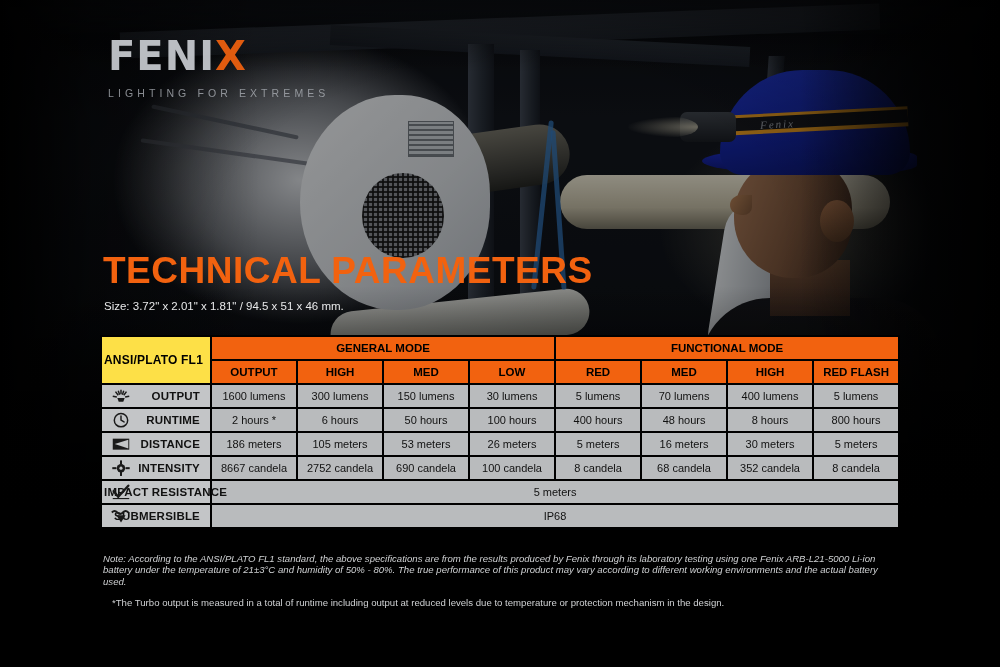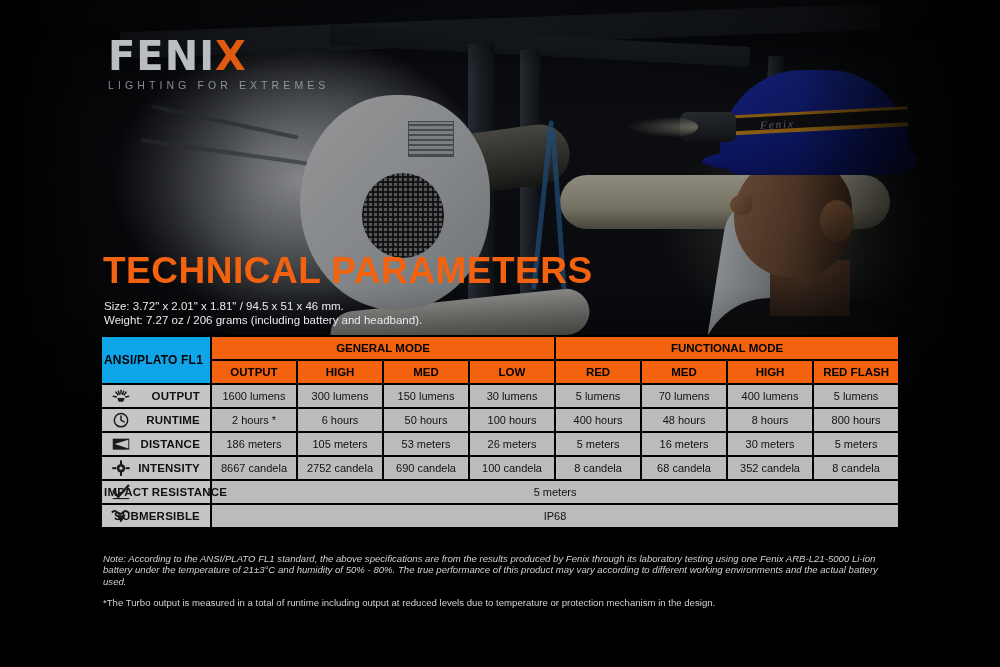--- a/index.html
+++ b/index.html
@@ -81,41 +81,41 @@
       linear-gradient(180deg,rgba(0,0,0,.55) 0%,rgba(0,0,0,0) 14%,rgba(0,0,0,0) 55%,rgba(0,0,0,.82) 88%,#000 100%),
       linear-gradient(90deg,#000 0%,rgba(0,0,0,.35) 9%,rgba(0,0,0,0) 26%,rgba(0,0,0,0) 80%,rgba(0,0,0,.75) 93%,#000 100%),
       radial-gradient(ellipse 70% 80% at 50% 45%,rgba(0,0,0,0) 40%,rgba(0,0,0,.62) 100%);}
   .photo .dark{position:absolute;inset:0;background:rgba(0,0,0,.34);}
 
   
   .logo{position:absolute;left:108px;top:36px;}
   .logo .word{font-size:40px;font-weight:bold;letter-spacing:1px;line-height:1;
     color:#c9ccd1;opacity:.92;font-family:"DejaVu Sans",sans-serif;}
   .logo .word .x{color:#f2620f;}
-  .logo .tag{margin-top:3px;font-size:10.5px;letter-spacing:4.1px;color:#a9adb3;opacity:.8;}
+  .logo .tag{margin-top:11px;font-size:10.5px;letter-spacing:4.1px;color:#a9adb3;opacity:.8;}
 
   
   .title{position:absolute;left:103px;top:252px;font-size:37px;font-weight:bold;color:#f2620f;
     letter-spacing:.5px;font-family:"Liberation Sans",sans-serif;line-height:1;}
   .subs{position:absolute;left:104px;top:300px;color:#e8e9ea;font-size:11.5px;line-height:13.5px;}
 
   
   .tbl{position:absolute;left:100px;top:335px;width:784px;border-collapse:separate;border-spacing:2px;
        background:#000;table-layout:fixed;}
   .tbl td{background:#b9bbbd;color:#111;font-size:11px;text-align:center;height:22px;
           padding:0 2px;white-space:nowrap;}
   .tbl td.h{background:#f2620f;color:#000;font-weight:bold;font-size:11.5px;}
   .tbl td.lab{background:#c3c5c7;font-weight:bold;font-size:11.5px;text-align:right;padding-right:10px;
           position:relative;letter-spacing:.2px;}
-  .tbl td.lab.h{background:#0ea5e9;text-align:center;padding-right:13px;font-size:12px;}
+  .tbl td.lab.h{background:#fde047;text-align:center;padding-right:13px;font-size:12px;}
   .ico{position:absolute;left:8px;top:50%;transform:translateY(-50%);width:22px;height:18px;}
 
   
   .note{position:absolute;left:103px;top:553px;width:790px;color:#cfd1d3;font-size:9.6px;line-height:11.4px;font-style:italic;}
-  .note2{position:absolute;left:103px;top:597px;width:790px;color:#cfd1d3;font-size:9.6px;line-height:11.4px;}
+  .note2{position:absolute;left:112px;top:597px;width:790px;color:#cfd1d3;font-size:9.6px;line-height:11.4px;}
 </style>
 </head>
 <body>
 
 <div id="page">
 
   <div class="photo">
     <div class="base"></div>
     <div class="beam b1"></div>
     <div class="beam b2"></div>
@@ -156,21 +156,20 @@
   </div>
 
   <div class="logo">
     <div class="word"><span>FENI</span><span class="x">X</span></div>
     <div class="tag">LIGHTING FOR EXTREMES</div>
   </div>
 
   <div class="title">TECHNICAL PARAMETERS</div>
   <div class="subs">
     <div>Size: 3.72" x 2.01" x 1.81" / 94.5 x 51 x 46 mm.</div>
-    <div>Weight: 7.27 oz / 206 grams (including battery and headband).</div>
   </div>
 
   <table class="tbl">
     <colgroup>
       <col style="width:108px">
         <col style="width:84px">
         <col style="width:84px">
         <col style="width:84px">
       <col style="width:84px">
         <col style="width:84px">

